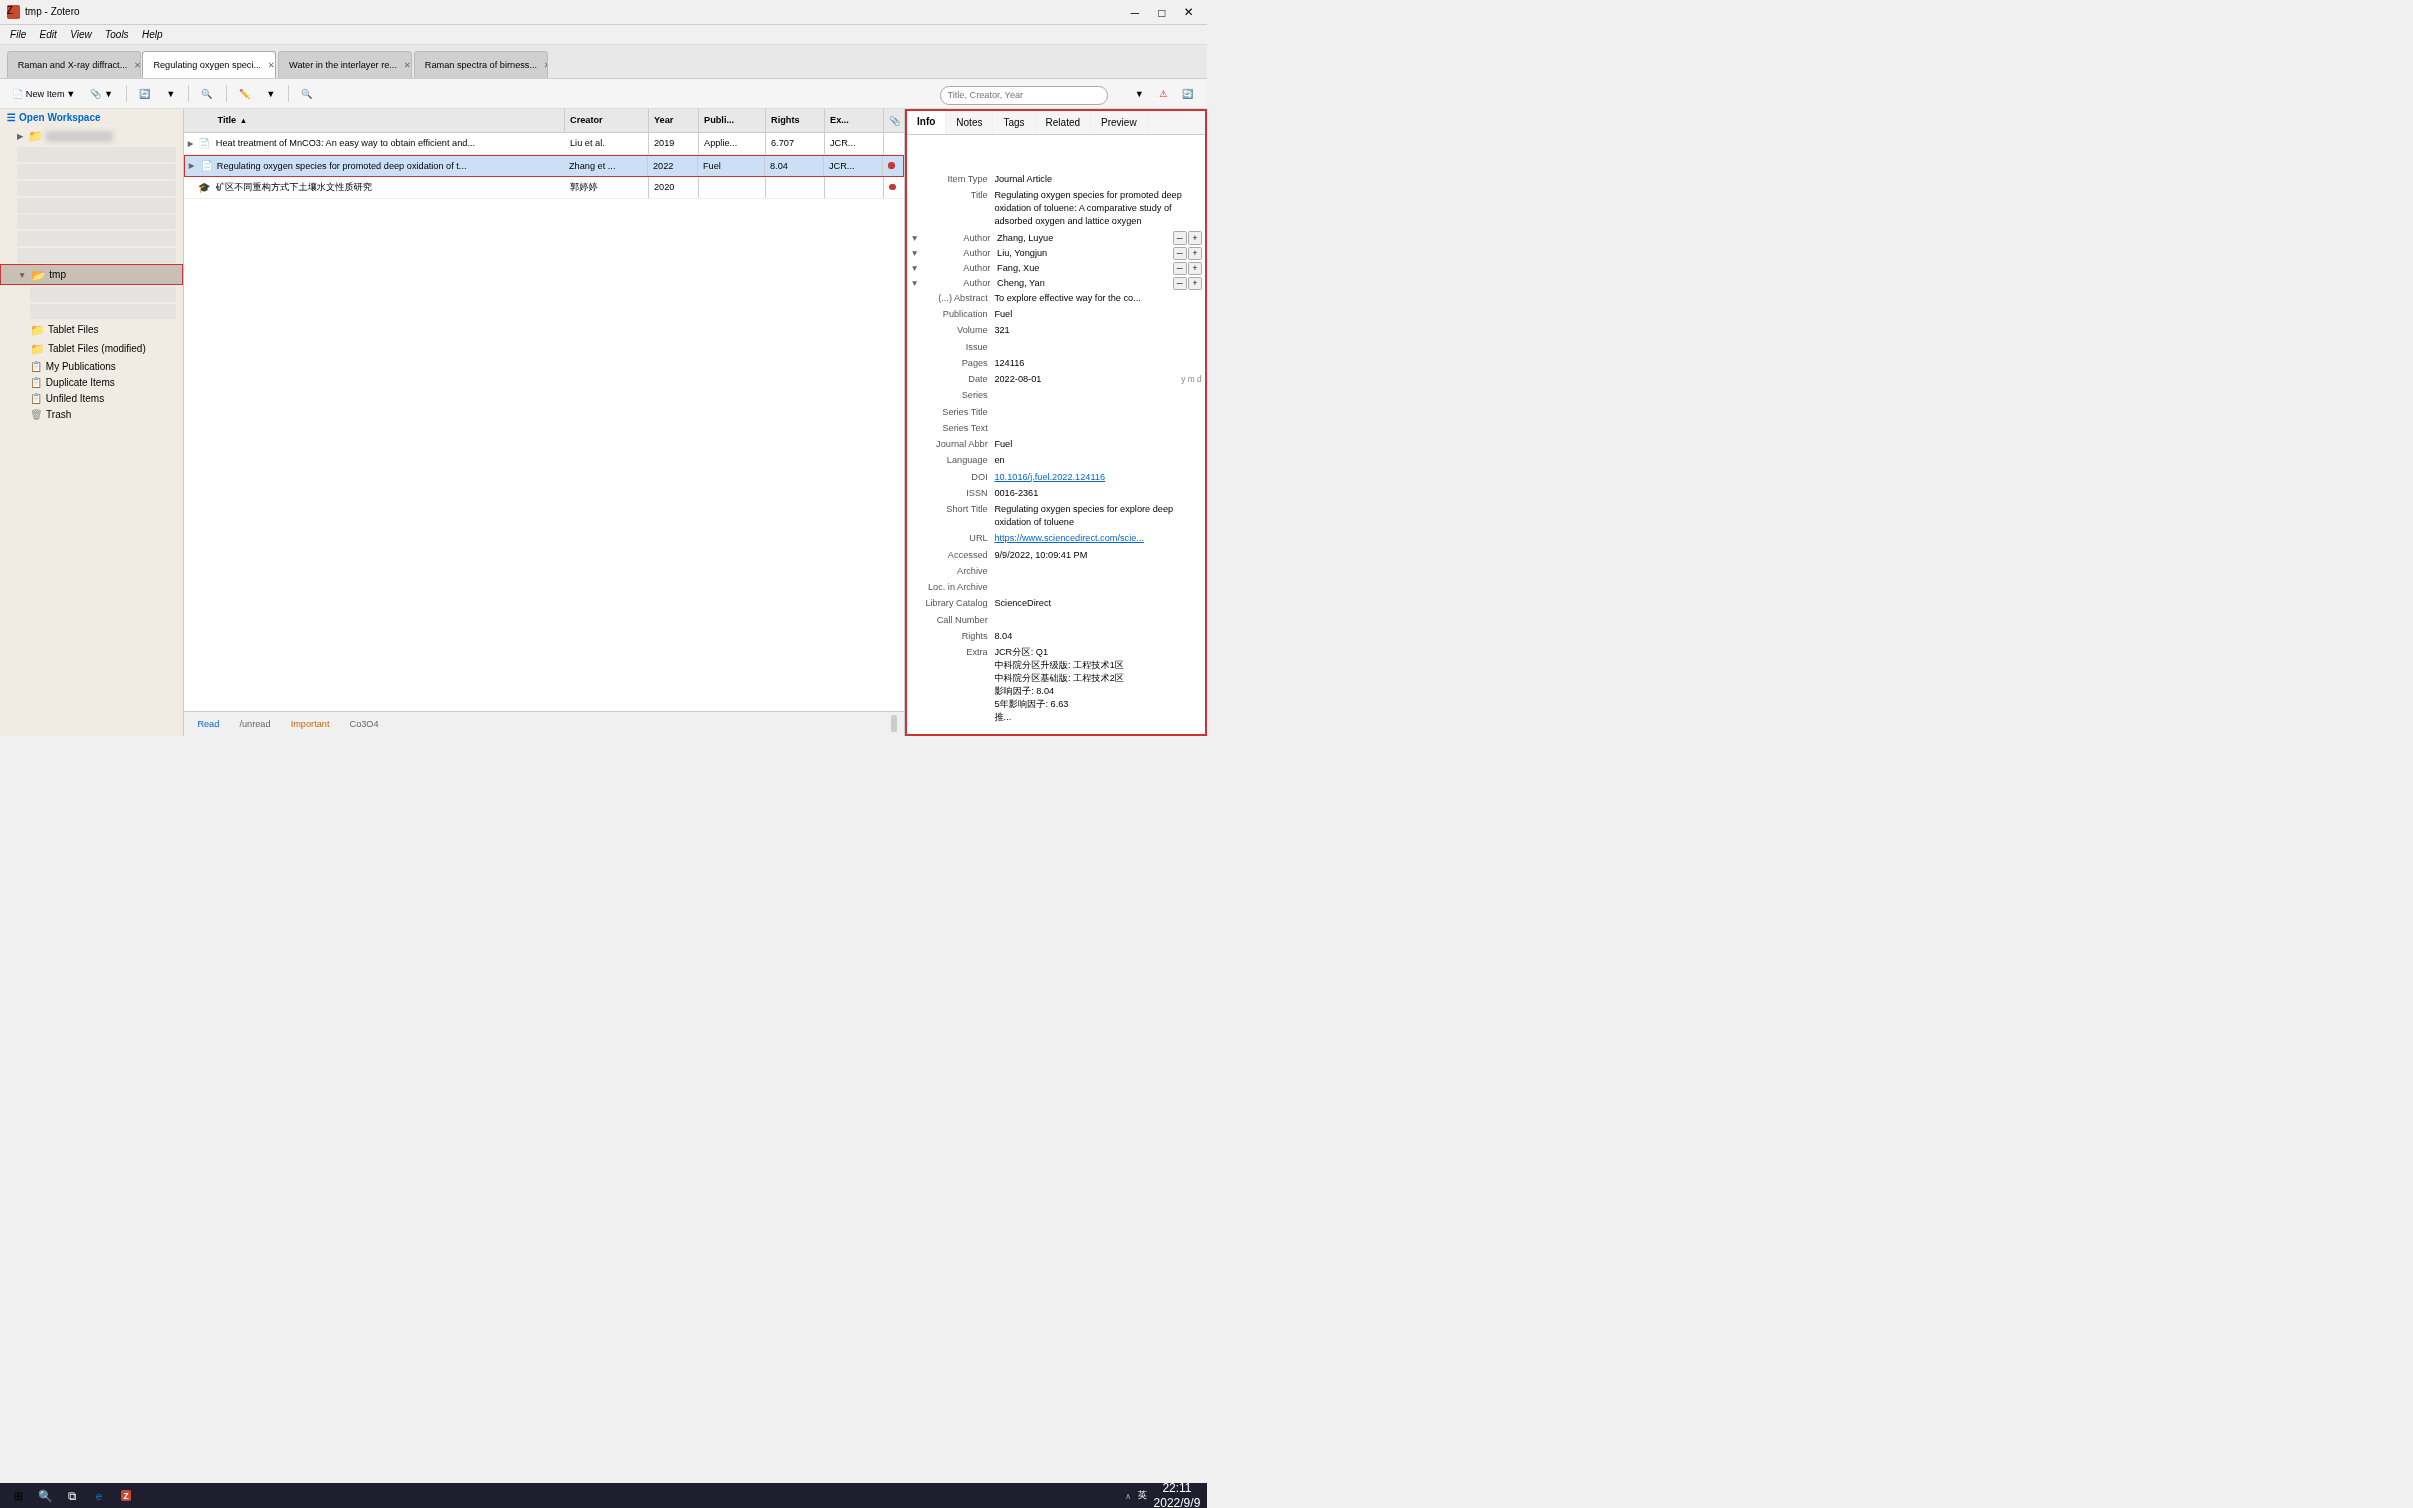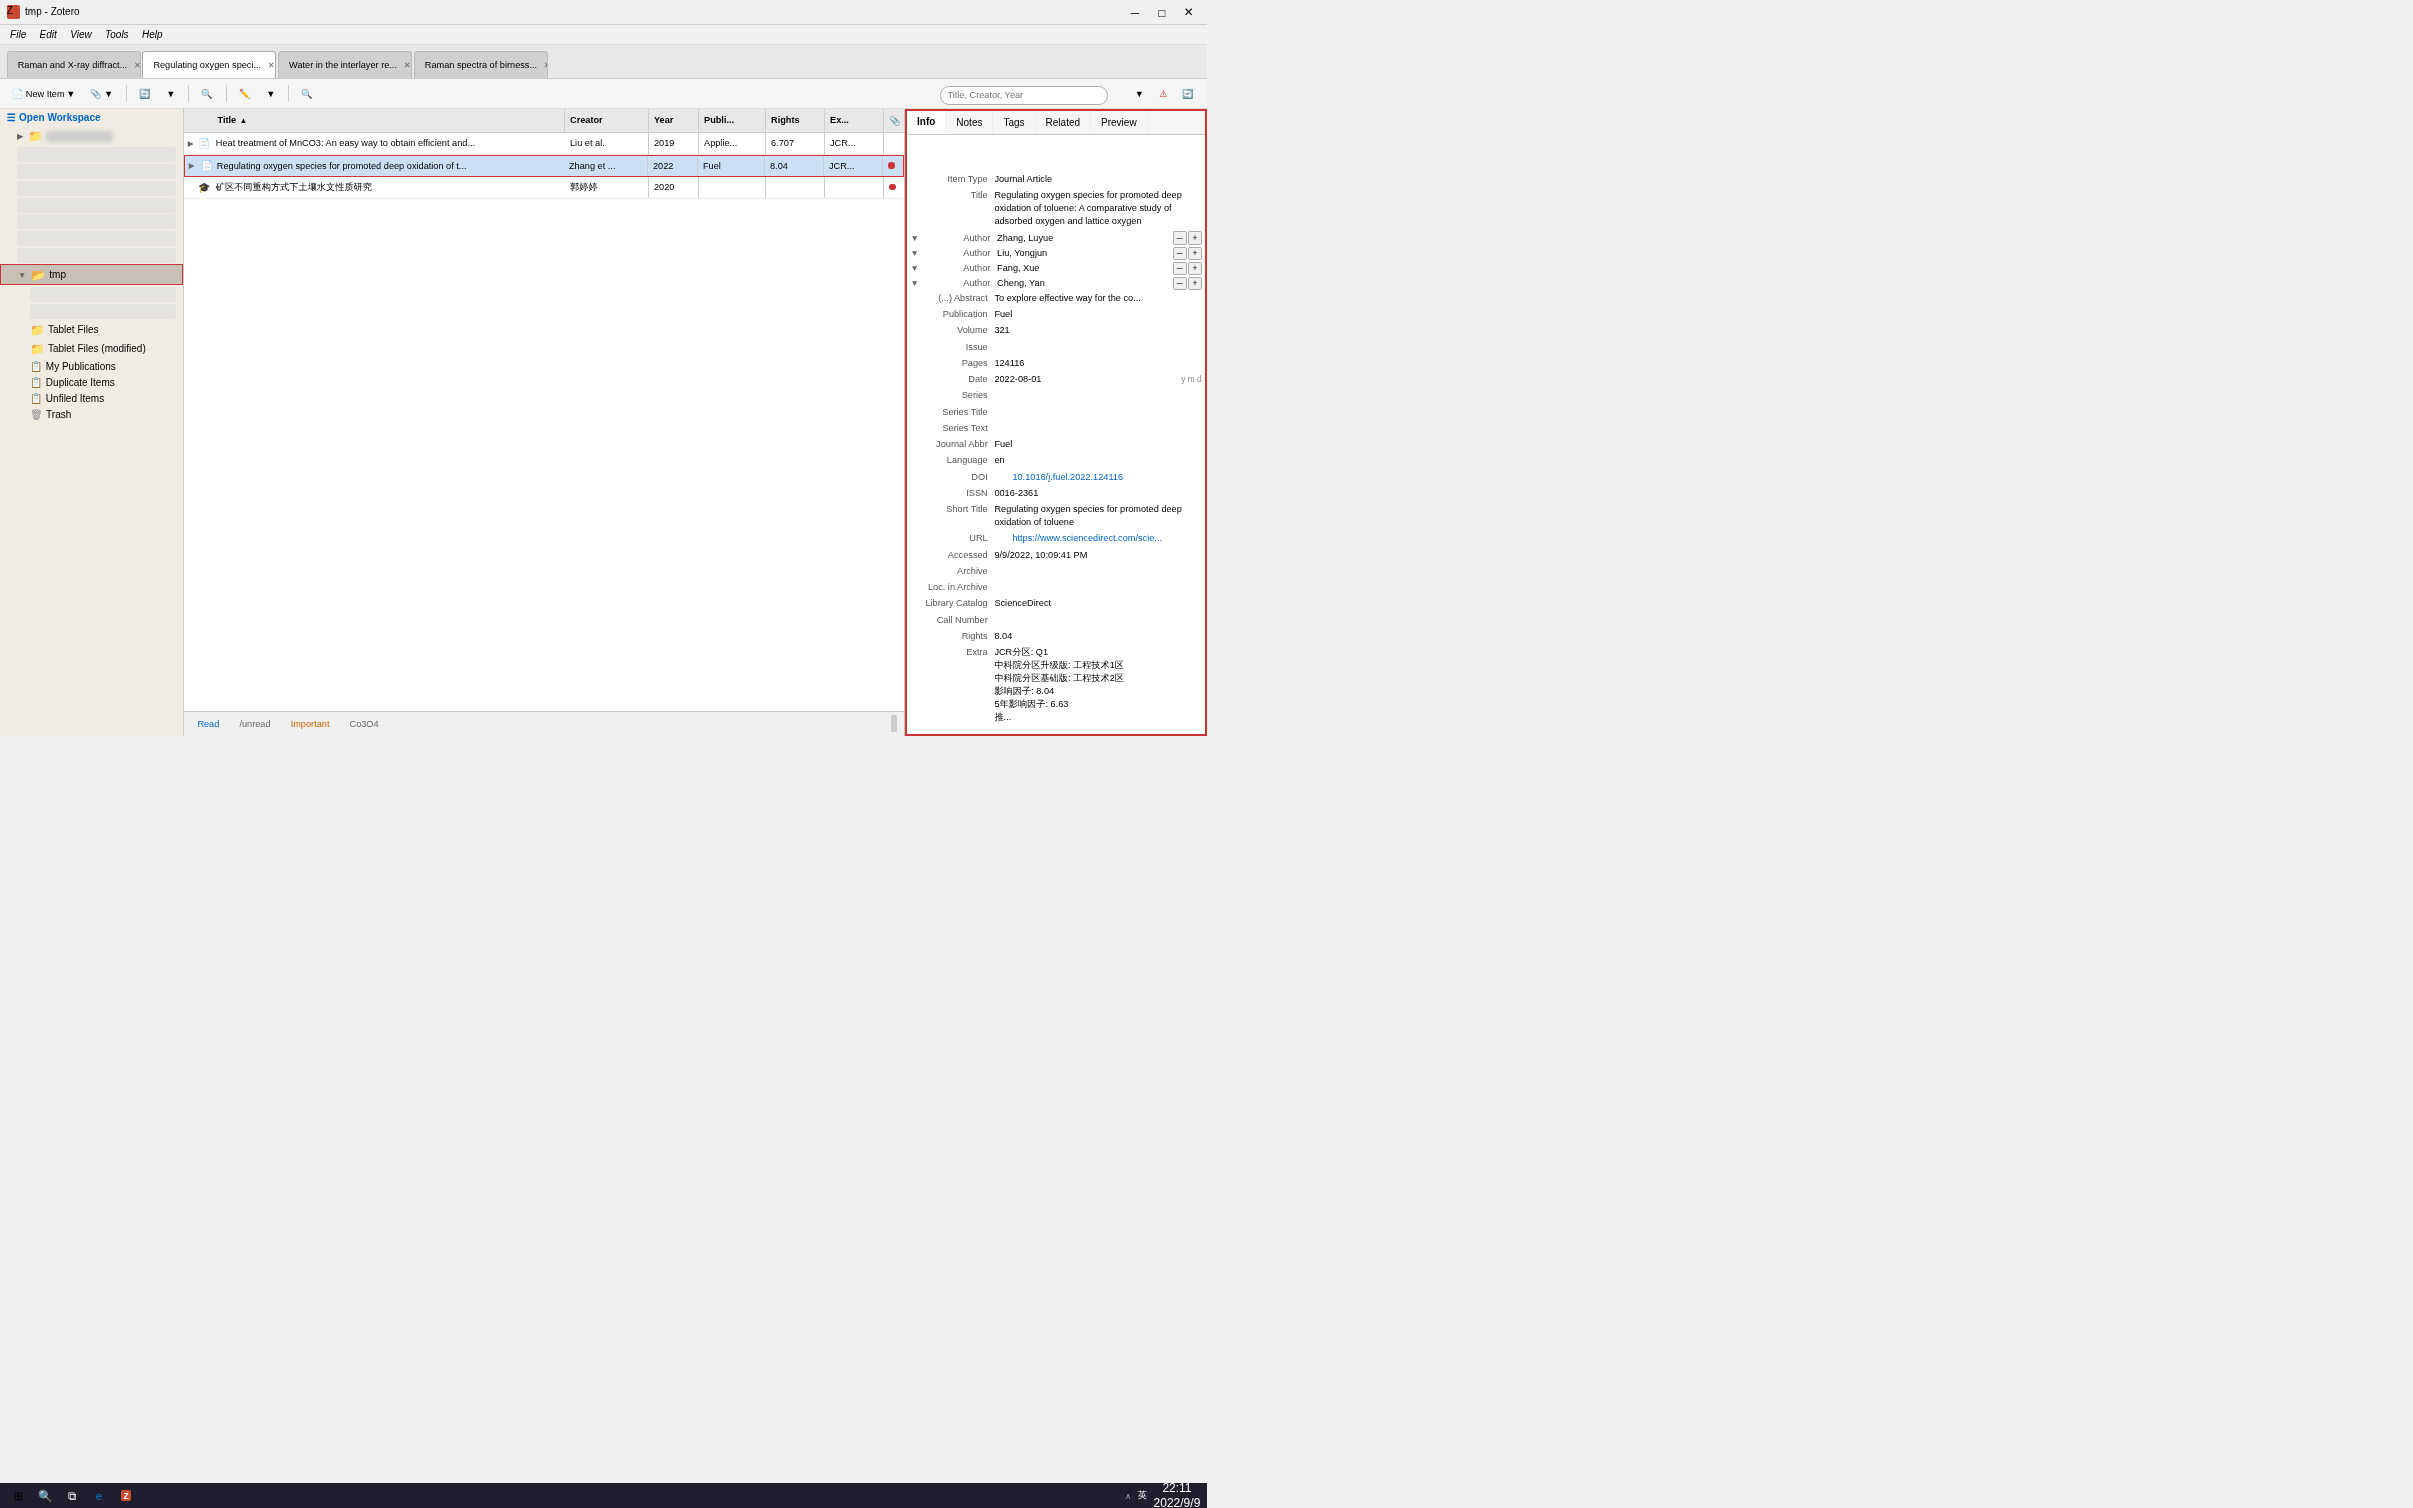--- a/index.html
+++ b/index.html
@@ -241,21 +241,21 @@
       text-align: right;
       padding-right: 6.7px;
       color: #555;
       font-weight: normal;
     }
     .info-value {
       flex: 1;
       color: #000;
       word-break: break-word;
     }
-    .info-value.link { color: #0066cc; cursor: pointer; margin-left: 18px; }
+    .info-value.link { color: #0066cc; text-decoration: underline; cursor: pointer; }
     .author-row {
       display: flex;
       align-items: center;
       margin-bottom: 1.7px;
       font-size: 9.2px;
     }
     .author-arrow { color: #666; margin-right: 3.4px; font-size: 8.4px; }
     .author-label { width: 75px; min-width: 75px; text-align: right; padding-right: 6.7px; color: #555; }
     .author-name { flex: 1; }
     .author-controls { display: flex; gap: 1.7px; margin-left: 3.4px; }
@@ -713,21 +713,21 @@
         <span class="info-value link">10.1016/j.fuel.2022.124116</span>
       </div>
 
       <div class="info-row">
         <span class="info-label">ISSN</span>
         <span class="info-value">0016-2361</span>
       </div>
 
       <div class="info-row">
         <span class="info-label">Short Title</span>
-        <span class="info-value">Regulating oxygen species for promoted deep oxidation of toluene</span>
+        <span class="info-value">Regulating oxygen species for explore deep oxidation of toluene</span>
       </div>
 
       <div class="info-row">
         <span class="info-label">URL</span>
         <span class="info-value link">https://www.sciencedirect.com/scie...</span>
       </div>
 
       <div class="info-row">
         <span class="info-label">Accessed</span>
         <span class="info-value">9/9/2022, 10:09:41 PM</span>

